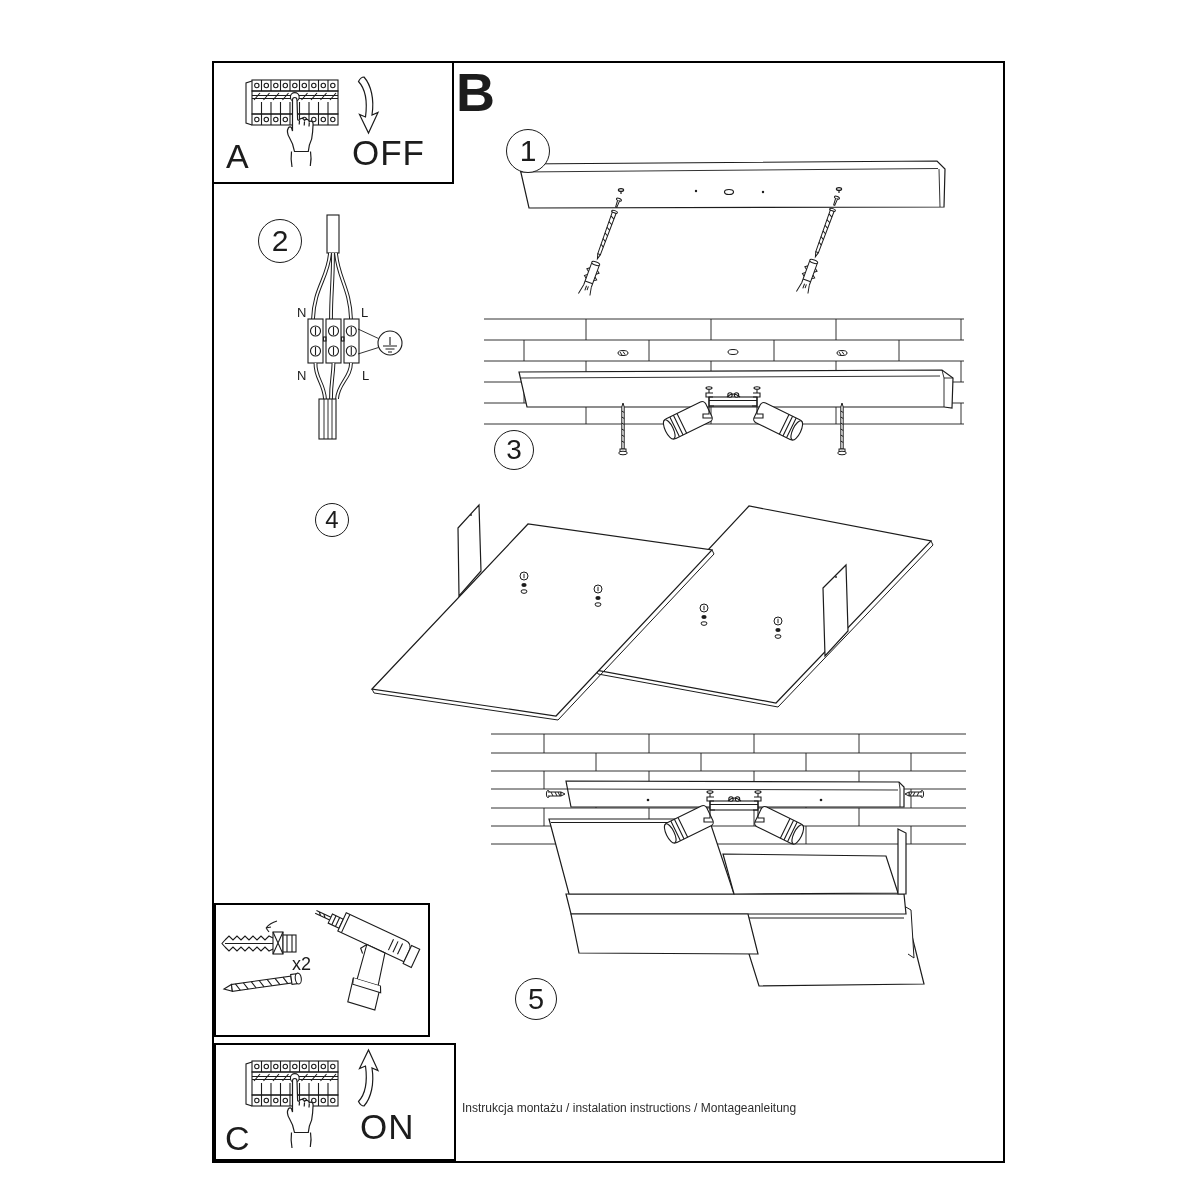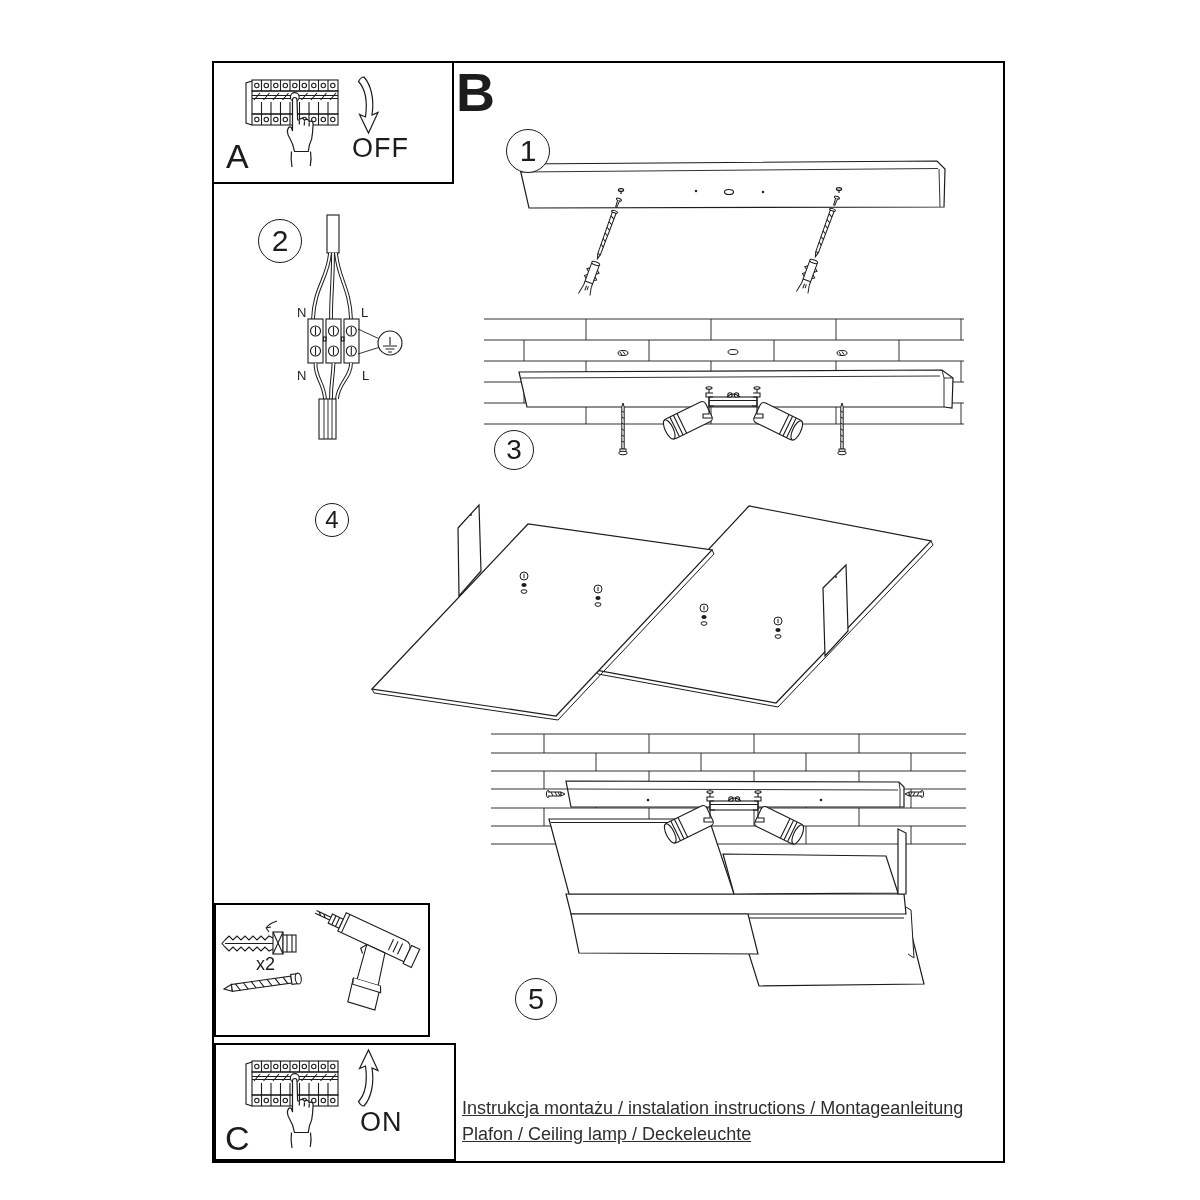--- a/index.html
+++ b/index.html
@@ -12,28 +12,28 @@
     border:2px solid #000;
   }
   .frame .art{position:absolute;left:0;top:0;}
   .panelbox{position:absolute;box-sizing:border-box;background:transparent;}
   .box-a{left:0;top:0;width:240px;height:121px;border-right:2px solid #000;border-bottom:2px solid #000;}
   .box-tools{left:0;top:840px;width:216px;height:134px;border:2px solid #000;}
   .box-c{left:0;top:980px;width:242px;height:118px;border:2px solid #000;}
   .lbl{position:absolute;white-space:nowrap;line-height:1;}
   .letter{font-size:34px;}
   .letter-b{font-size:54px;font-weight:bold;}
-  .state{font-size:27px;letter-spacing:1px;}
-  .count{font-size:18px;}
+  .state{font-size:35px;letter-spacing:1px;}
+  .count{font-size:18px;margin-left:36px;}
   .wirelbl{font-size:13px;}
   .stepnum{
     position:absolute;border:1.5px solid #1c1c1c;border-radius:50%;
     display:flex;align-items:center;justify-content:center;background:#fff;
   }
-  .footer-text{position:absolute;left:248px;top:1032px;font-size:18px;line-height:26px;color:#2e2e2e;text-decoration:underline;}
+  .footer-text{position:absolute;left:248px;top:1032px;font-size:12px;line-height:26px;color:#2e2e2e;}
   svg{display:block;}
   .ink{stroke:#1c1c1c;fill:none;}
 </style>
 </head>
 <body>
 
 <div class="frame">
 
   <div class="panelbox box-a"></div>
   <div class="panelbox box-tools"></div>
@@ -345,16 +345,15 @@
   <div class="lbl wirelbl" style="left:83px;top:306px;">N</div>
   <div class="lbl wirelbl" style="left:148px;top:306px;">L</div>
 
   <div class="lbl count" style="left:42px;top:892px;">x2</div>
 
   <div class="lbl letter" style="left:11px;top:1058px;">C</div>
   <div class="lbl state" style="left:146px;top:1046px;">ON</div>
 
   <div class="footer-text">
     <div>Instrukcja montażu / instalation instructions / Montageanleitung</div>
-    <div>Plafon / Ceiling lamp / Deckeleuchte</div>
   </div>
 
 </div>
 
 </body></html>

